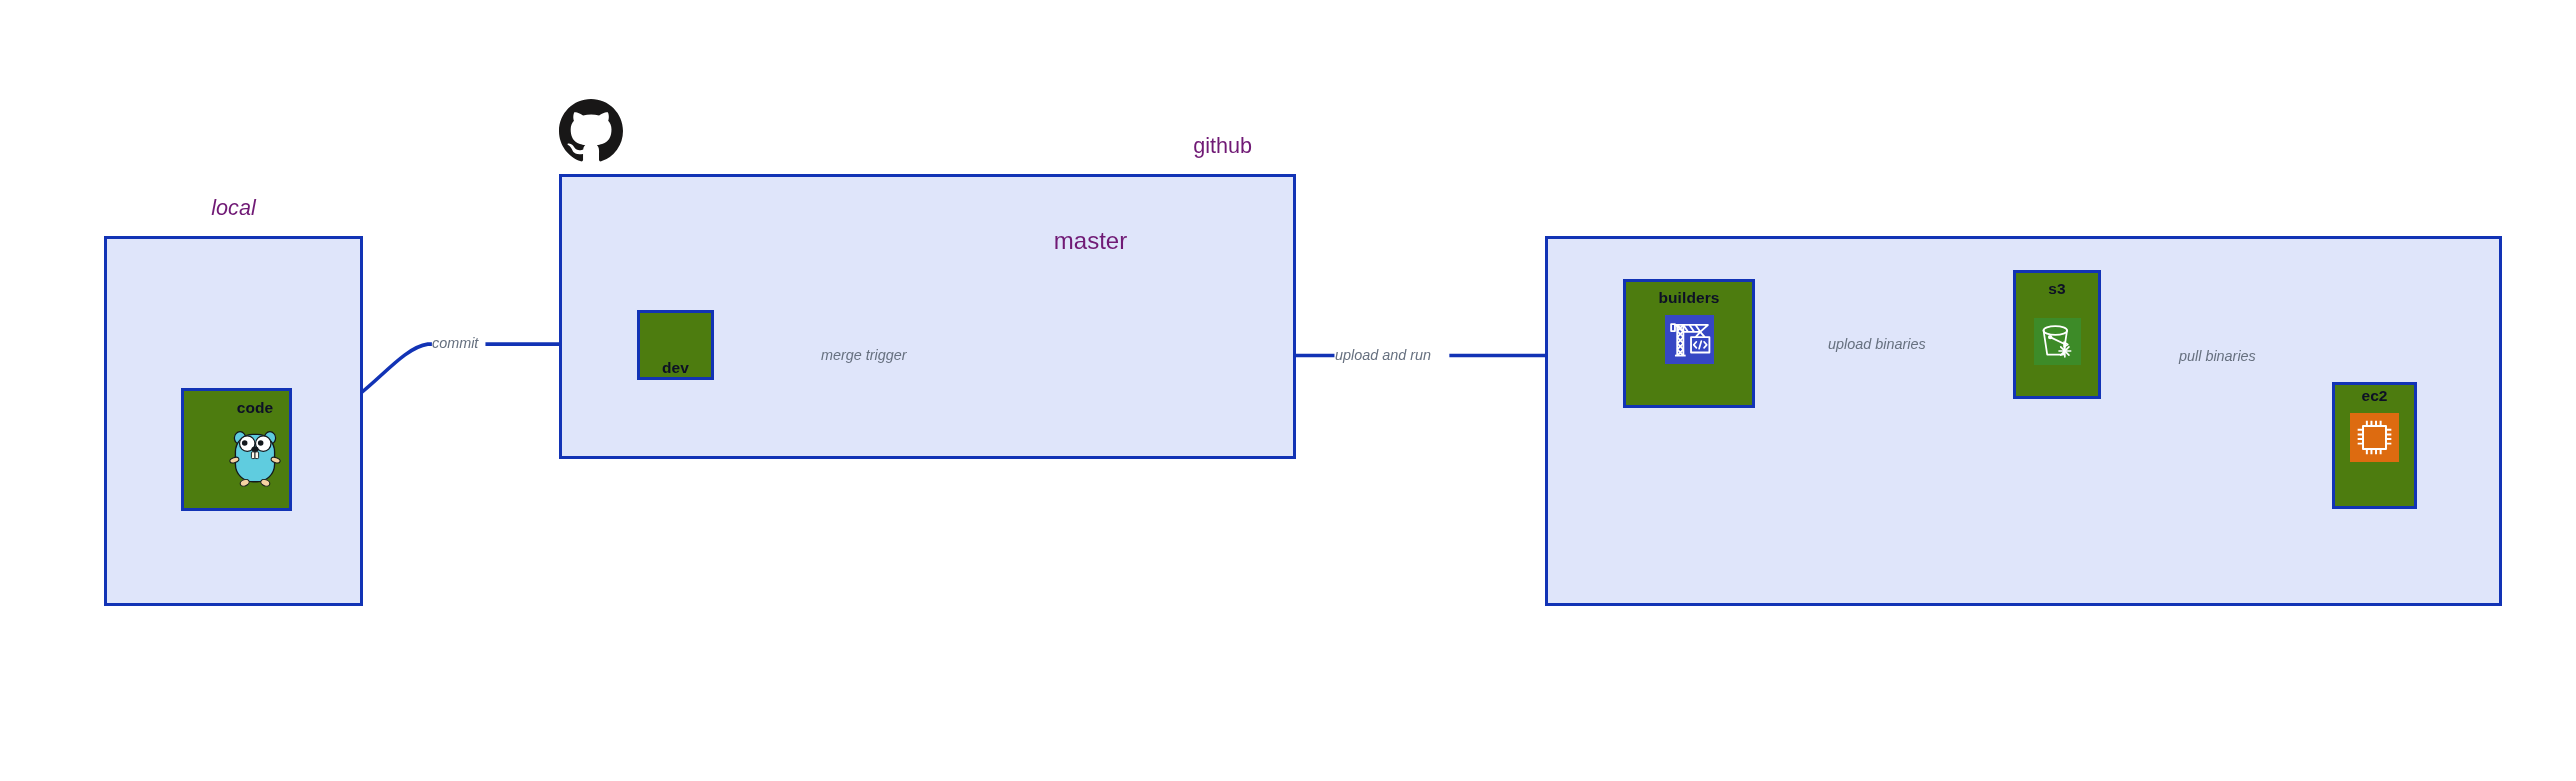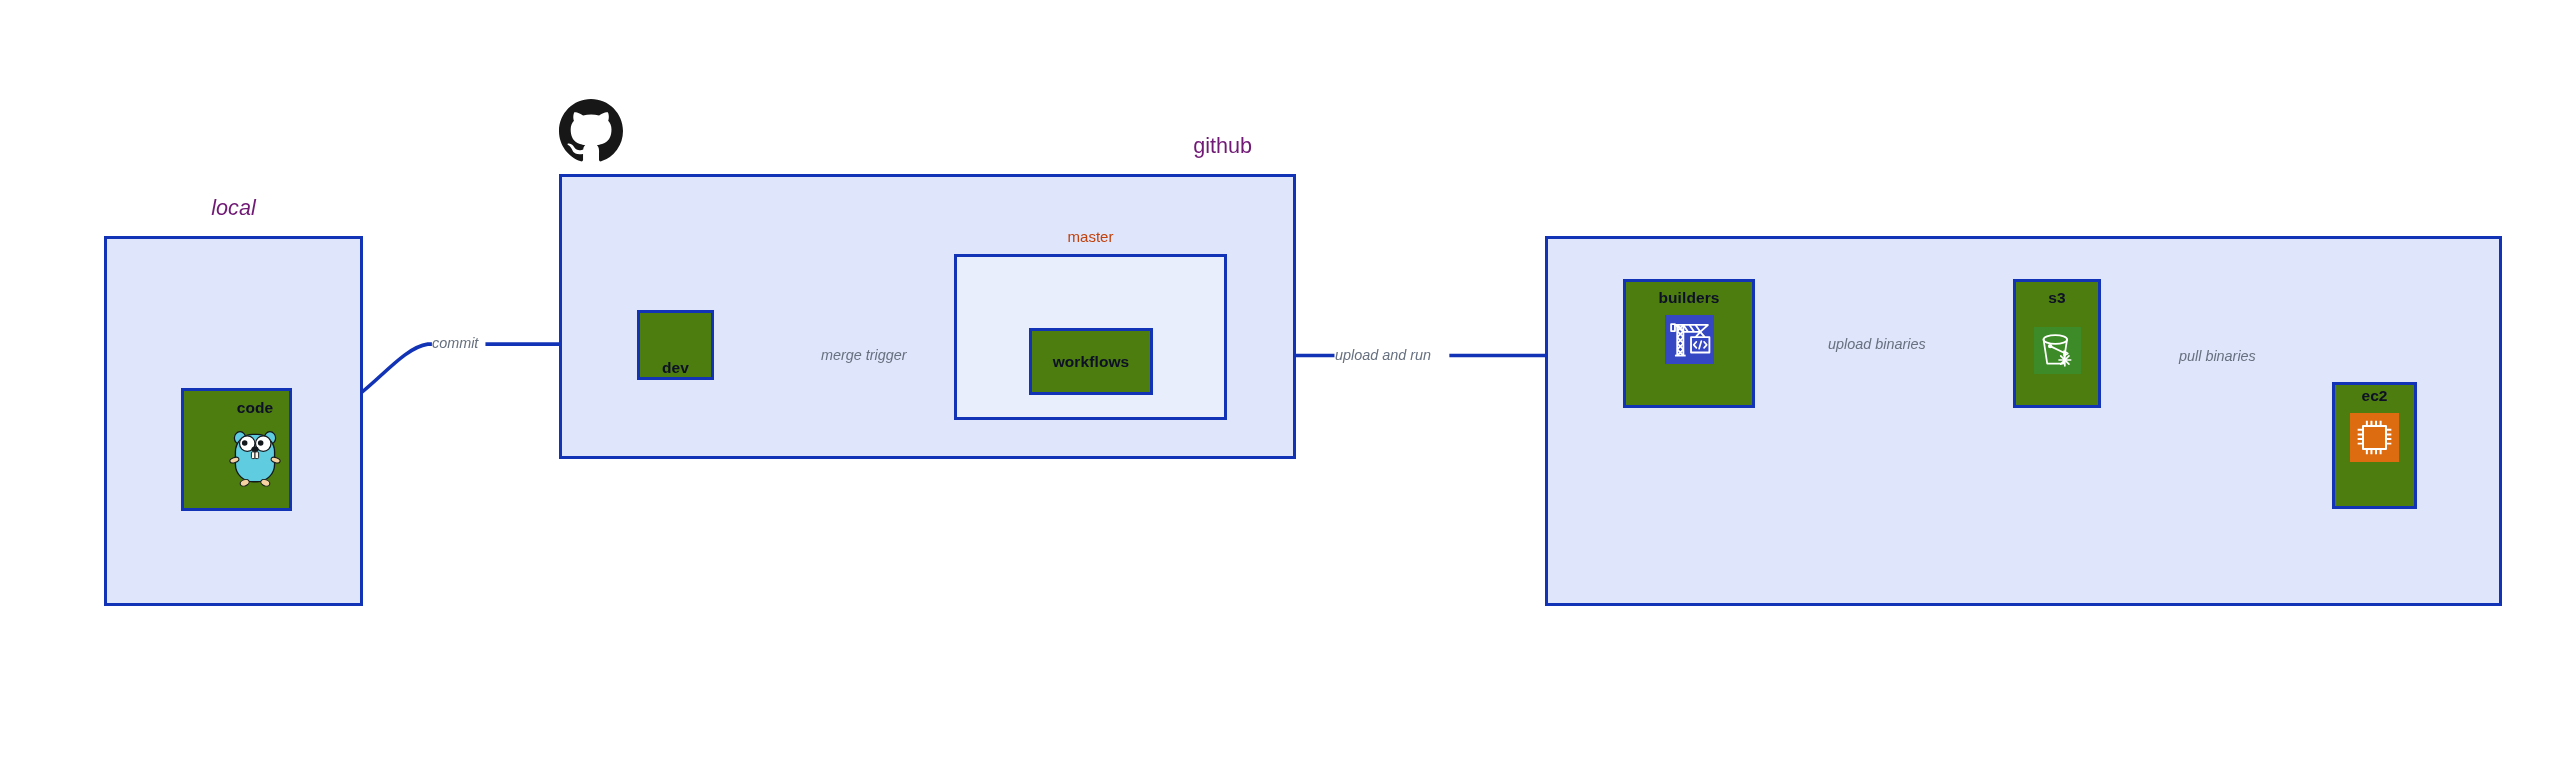--- a/index.html
+++ b/index.html
@@ -52,22 +52,22 @@
   
   .zone-caption {
     position: absolute;
     font-size: 21.6px;
     color: #701a75;
     white-space: nowrap;
     line-height: 1;
   }
   .sub-caption {
     position: absolute;
-    font-size: 15px;
-    color: #c2410c;
+    font-size: 24px;
+    color: #701a75;
     white-space: nowrap;
     line-height: 1;
   }
 
   
   .edge-label {
     position: absolute;
     font-size: 14.4px;
     font-style: italic;
     color: #66707f;
@@ -176,26 +176,20 @@
   <div class="zone-caption" style="left:559px; top:135px; width:693px; text-align:right;">github</div>
 
   <div class="zone" style="left:559px; top:174px; width:737px; height:285px;">
 
     <div class="node" style="left:75px; top:133px; width:77px; height:70px; justify-content:flex-end;">
       <span class="node-label">dev</span>
     </div>
 
     <div class="sub-caption" style="left:392px; top:52px; width:273px; text-align:center;">master</div>
 
-    <div class="subzone" style="left:392px; top:77px; width:273px; height:166px;">
-
-      <div class="node" style="left:72px; top:71px; width:124px; height:67px; justify-content:center;">
-        <span class="node-label">workflows</span>
-      </div>
-    </div>
   </div>
 
 
   <div class="zone" style="left:1545px; top:236px; width:957px; height:370px;">
 
     <div class="node" style="left:75px; top:40px; width:132px; height:129px; padding-top:7.2px;">
       <span class="node-label">builders</span>
       <svg class="icon-tile" width="49" height="49" viewBox="0 0 64 64" style="margin-top:8.2px;">
         <rect x="0" y="0" width="64" height="64" fill="#3647c4"></rect>
         <g fill="none" stroke="#ffffff" stroke-width="2.4" stroke-linejoin="round">
@@ -216,21 +210,21 @@
           <rect x="34" y="29" width="24" height="20"></rect>
         </g>
         <g fill="none" stroke="#ffffff" stroke-width="2.2" stroke-linecap="round" stroke-linejoin="round">
           <path d="M41 35 L37.5 39 L41 43"></path>
           <path d="M51 35 L54.5 39 L51 43"></path>
           <path d="M47.5 34 L44.5 44"></path>
         </g>
       </svg>
     </div>
 
-    <div class="node" style="left:465px; top:40px; width:88px; height:129px; padding-top:7.2px;gap:12px;">
+    <div class="node" style="left:465px; top:31px; width:88px; height:129px; padding-top:7.2px;gap:12px;">
       <span class="node-label">s3</span>
       <svg class="icon-tile" width="47" height="47" viewBox="0 0 64 64" style="margin-top:8.2px;">
         <rect x="0" y="0" width="64" height="64" fill="#3d8b28"></rect>
         <g fill="none" stroke="#ffffff" stroke-width="2.4" stroke-linejoin="round" stroke-linecap="round">
 
           <path d="M13 17 L18 50 L40 50 L45 17"></path>
           <ellipse cx="29" cy="17" rx="16" ry="6"></ellipse>
 
           <path d="M22 26 L43 36"></path>
           <circle cx="22" cy="26" r="1.8" fill="#ffffff"></circle>

